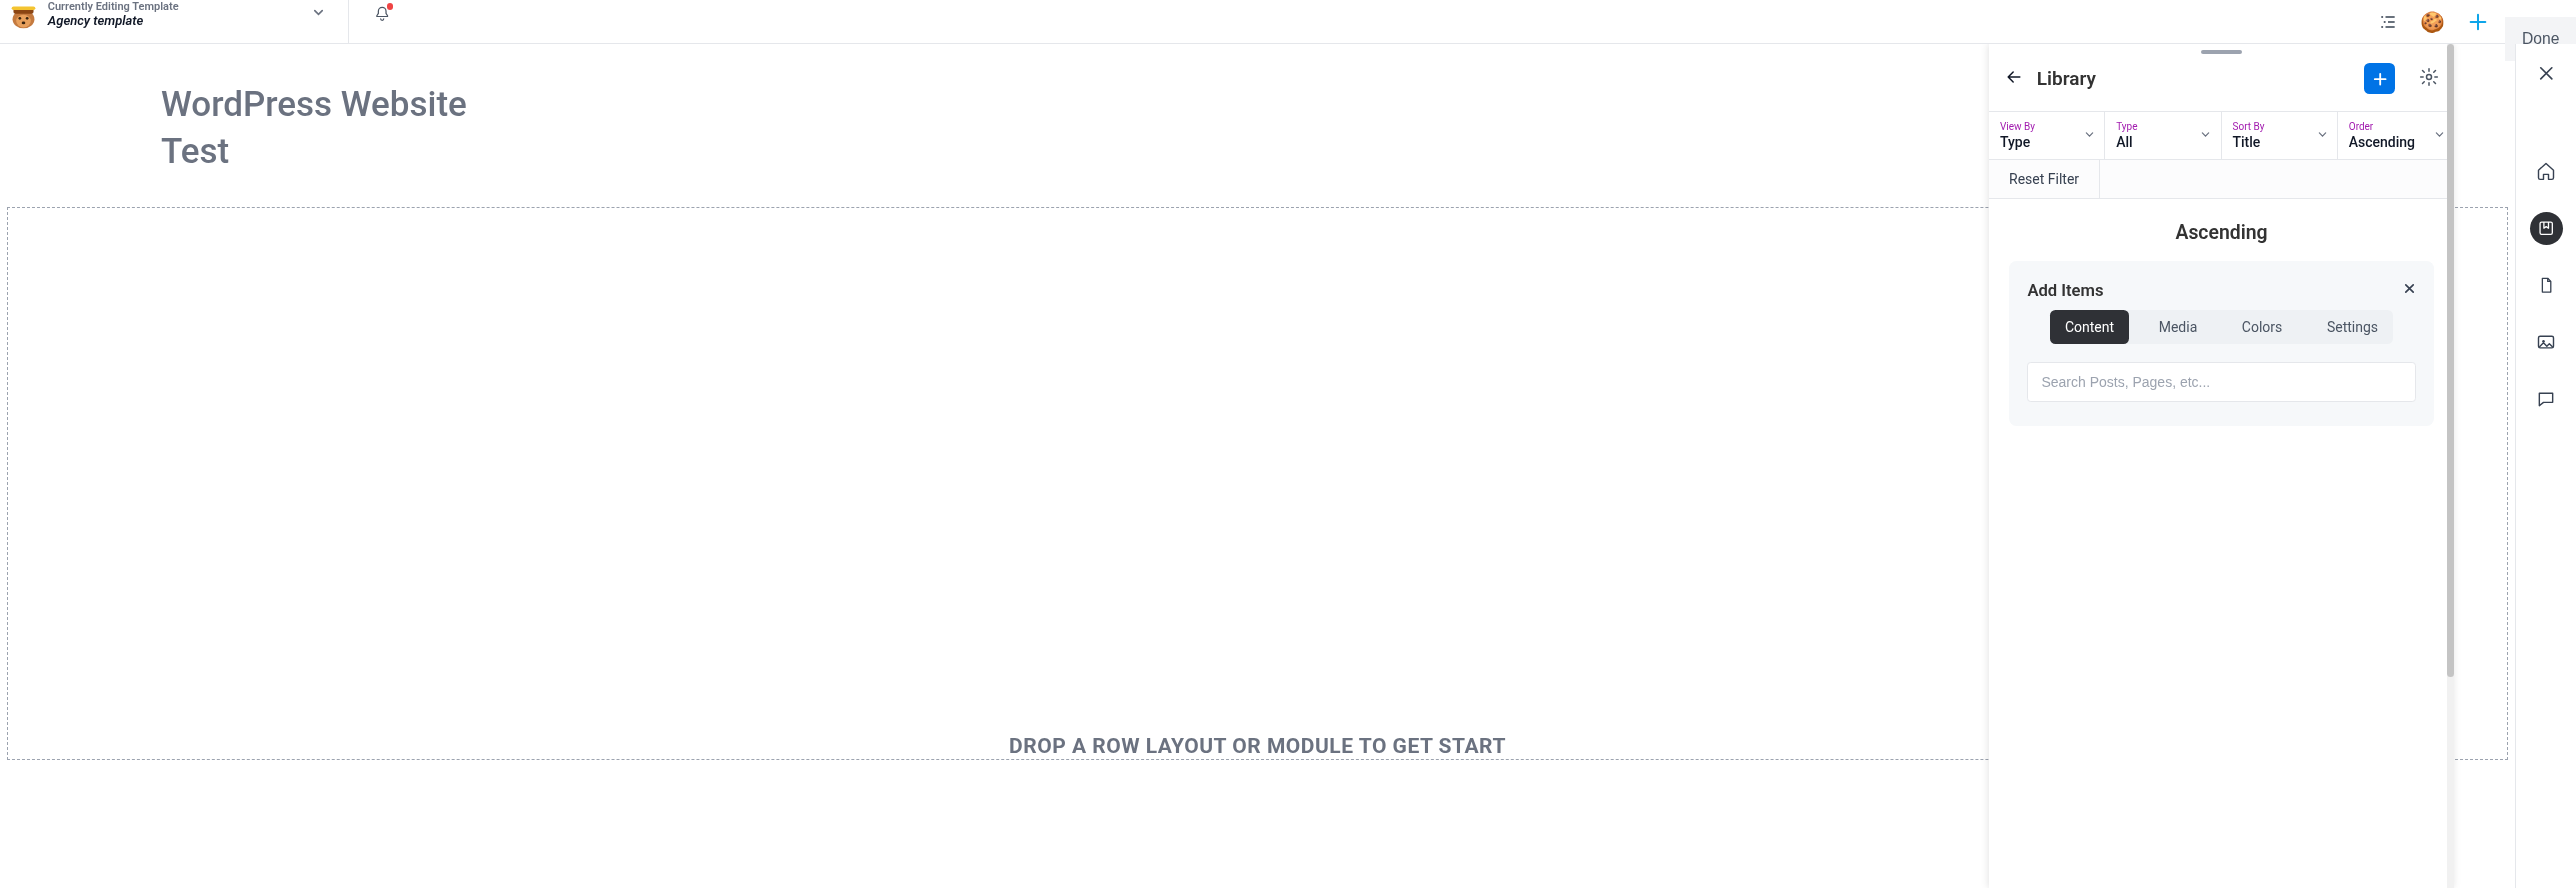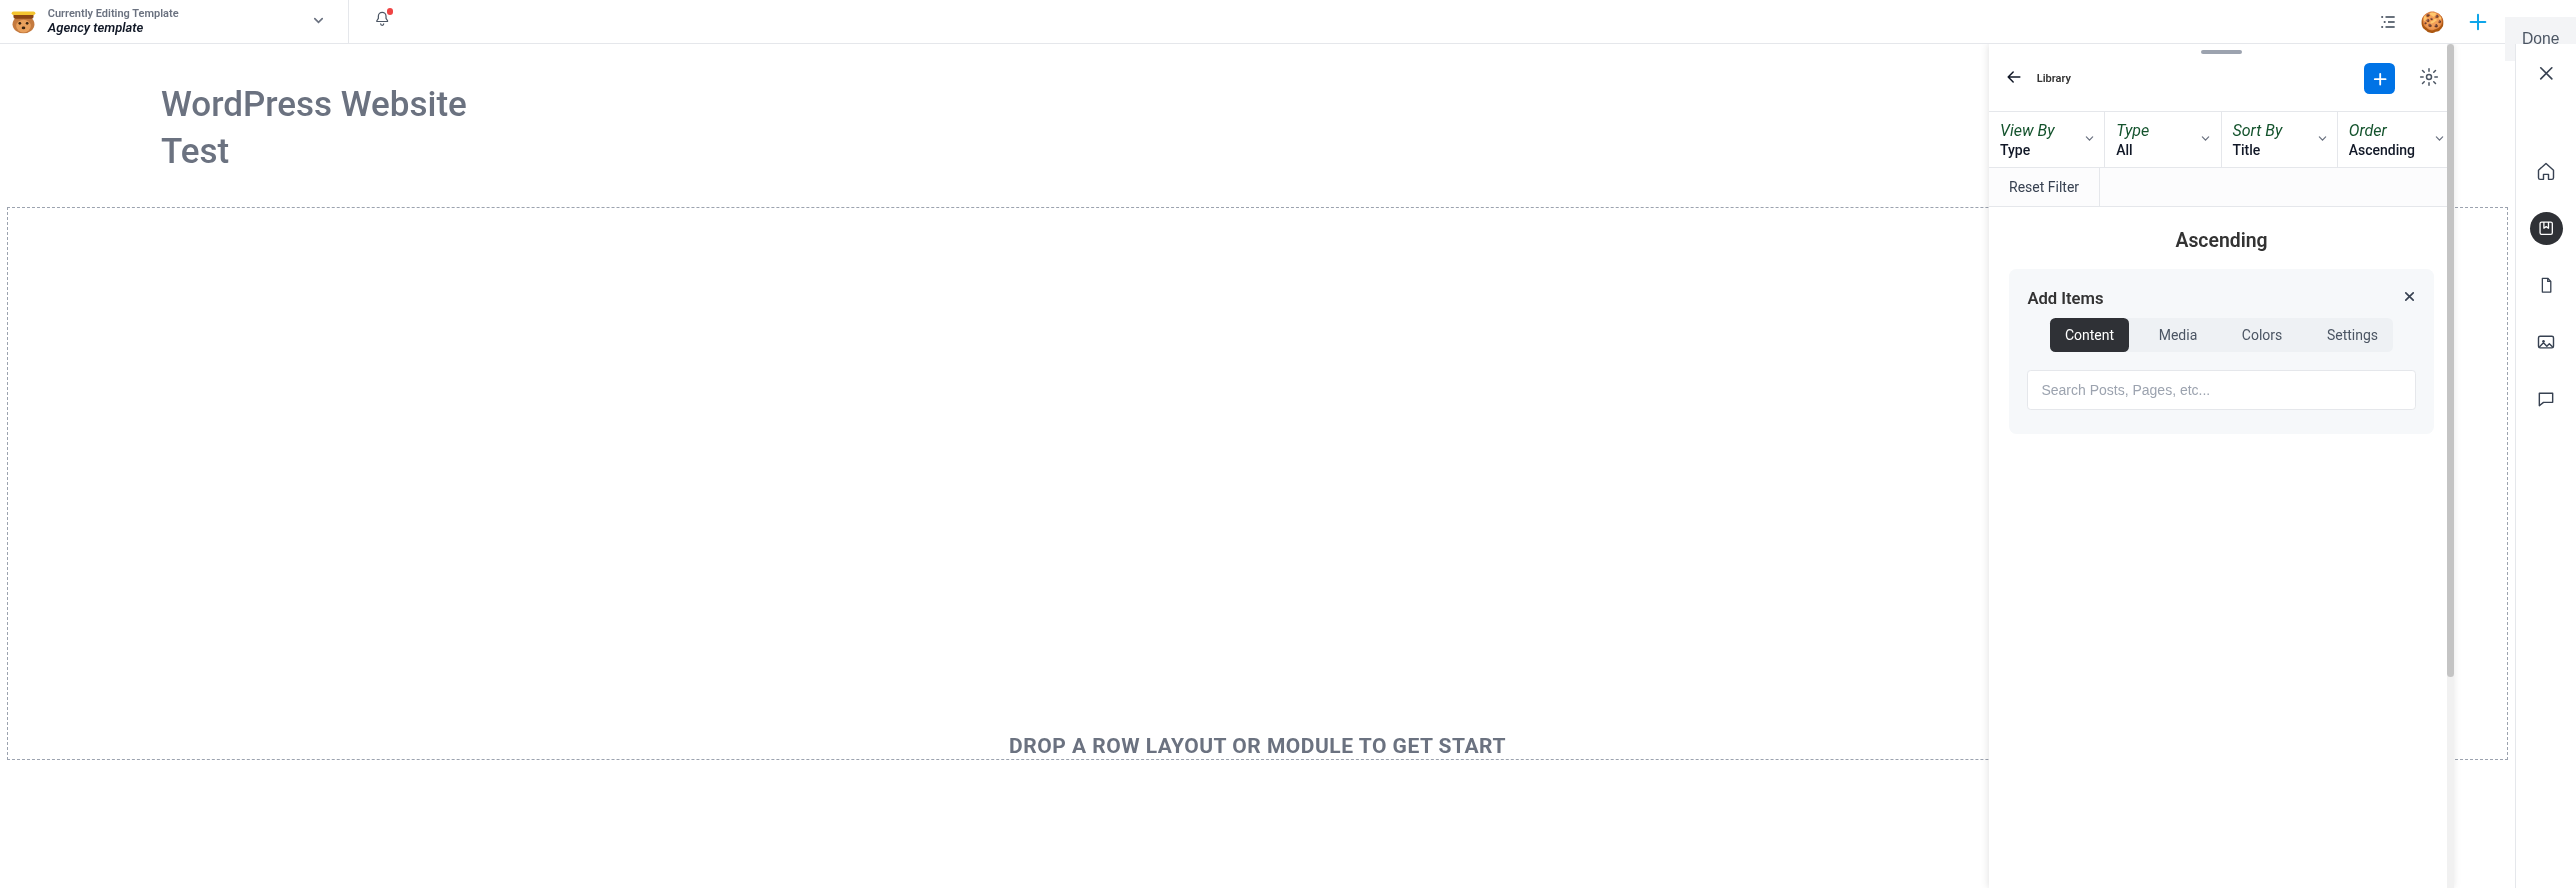--- a/index.html
+++ b/index.html
@@ -1,20 +1,20 @@
 <!DOCTYPE html>
 <html style="font-size:14.8px"><head>
 <meta charset="utf-8">
 <style>
 * { box-sizing: border-box; margin: 0; padding: 0; }
 html, body { width: 100%; height: 100%; font-family: -apple-system, BlinkMacSystemFont, "Segoe UI", Roboto, Helvetica, Arial, sans-serif; background: #fff; color: #333; }
 body { overflow: hidden; }
 
 .topbar { height: 44px; border-bottom: 0.9px solid #e5e7eb; display: flex; align-items: center; justify-content: space-between; padding: 0 0 0 7.4px; }
-.topbar-left { display: flex; align-items: center; gap: 7.4px; }
+.topbar-left { display: flex; align-items: flex-start; gap: 7.4px; }
 .beaver-logo { width: 33px; height: 33px; display: flex; align-items: center; justify-content: center; }
 .title-block { display: flex; flex-direction: column; line-height: 1.2; }
 .title-label { font-size: 11px; color: #6b7280; font-weight: 600; }
 .title-name { font-size: 13px; color: #111827; font-weight: 600; font-style: italic; }
 .title-caret { margin-left: 120px; color: #6b7280; padding: 5.5px; cursor: pointer; }
 .vsep { width: 0.9px; height: 44px; background: #e5e7eb; margin: 0 11px; }
 .bell-btn { position: relative; color: #4b5563; padding: 5.5px; cursor: pointer; }
 .bell-dot { position: absolute; top: 3.7px; right: 3.7px; width: 6.5px; height: 6.5px; background: #ef4444; border-radius: 50%; }
 
 .topbar-right { display: flex; align-items: center; gap: 11px; padding-right: 0; }
@@ -27,28 +27,28 @@
 .canvas { flex: 1; position: relative; overflow: hidden; }
 .site-heading { padding: 37px 0 31px 161px; }
 .site-heading h1 { font-size: 35px; color: #6b7280; font-weight: 500; line-height: 1.35; }
 .dropzone { margin: 0 7.4px; border: 1.8px dashed #9ca3af; height: 553px; display: flex; align-items: flex-end; justify-content: center; padding-bottom: 0.9px; }
 .dropzone-text { font-size: 21px; font-weight: 700; color: #6b7280; letter-spacing: 0.5px; }
 
 .library-panel { position: absolute; right: 61px; top: 0; width: 465px; height: 100%; background: #fff; box-shadow: -1.8px 0 7.4px rgba(0,0,0,0.08), 1.8px 0 7.4px rgba(0,0,0,0.06); z-index: 5; display: flex; flex-direction: column; }
 .drag-handle { width: 41px; height: 4.6px; background: #9ca3af; border-radius: 2.8px; margin: 5.5px auto 0; }
 .lib-header { display: flex; align-items: center; padding: 9.2px 14.8px 16.6px; gap: 13px; }
 .lib-back { cursor: pointer; color: #111827; }
-.lib-title { font-size: 11px; font-weight: 600; flex: 1; }
+.lib-title { font-size: 19px; font-weight: 600; flex: 1; }
 .lib-add { width: 31px; height: 31px; background: #0073e6; border-radius: 5.5px; display: flex; align-items: center; justify-content: center; cursor: pointer; }
 .lib-gear { cursor: pointer; color: #4b5563; margin-left: 11px; }
 
 .filter-row { display: grid; grid-template-columns: 1fr 1fr 1fr 1fr; border-top: 0.9px solid #e5e7eb; }
 .filter-cell { border-right: 0.9px solid #e5e7eb; border-bottom: 0.9px solid #e5e7eb; padding: 9.2px 11px; position: relative; cursor: pointer; }
 .filter-cell:last-child { border-right: none; }
-.filter-label { font-size: 16px; color: #14532d; font-style: italic; }
+.filter-label { font-size: 10px; color: #a21caf; }
 .filter-value { font-size: 14px; color: #111827; font-weight: 500; margin-top: 1.8px; }
 .filter-caret { position: absolute; right: 9.2px; top: 50%; transform: translateY(-50%); color: #6b7280; }
 .reset-row { border-bottom: 0.9px solid #e5e7eb; background: #fcfcfd; }
 .reset-btn { padding: 11px 20px; font-size: 14px; color: #374151; cursor: pointer; display: inline-block; border-right: 0.9px solid #e5e7eb; }
 
 .section-title { text-align: center; font-size: 19.4px; font-weight: 600; padding: 22px 0 16.6px; }
 
 .add-items-card { margin: 0 20px; background: #f6f8fa; border-radius: 7.4px; padding: 20px 18.4px 24px; }
 .add-items-head { display: flex; align-items: center; justify-content: space-between; margin-bottom: 10px; }
 .add-items-title { font-size: 16.6px; font-weight: 600; }

